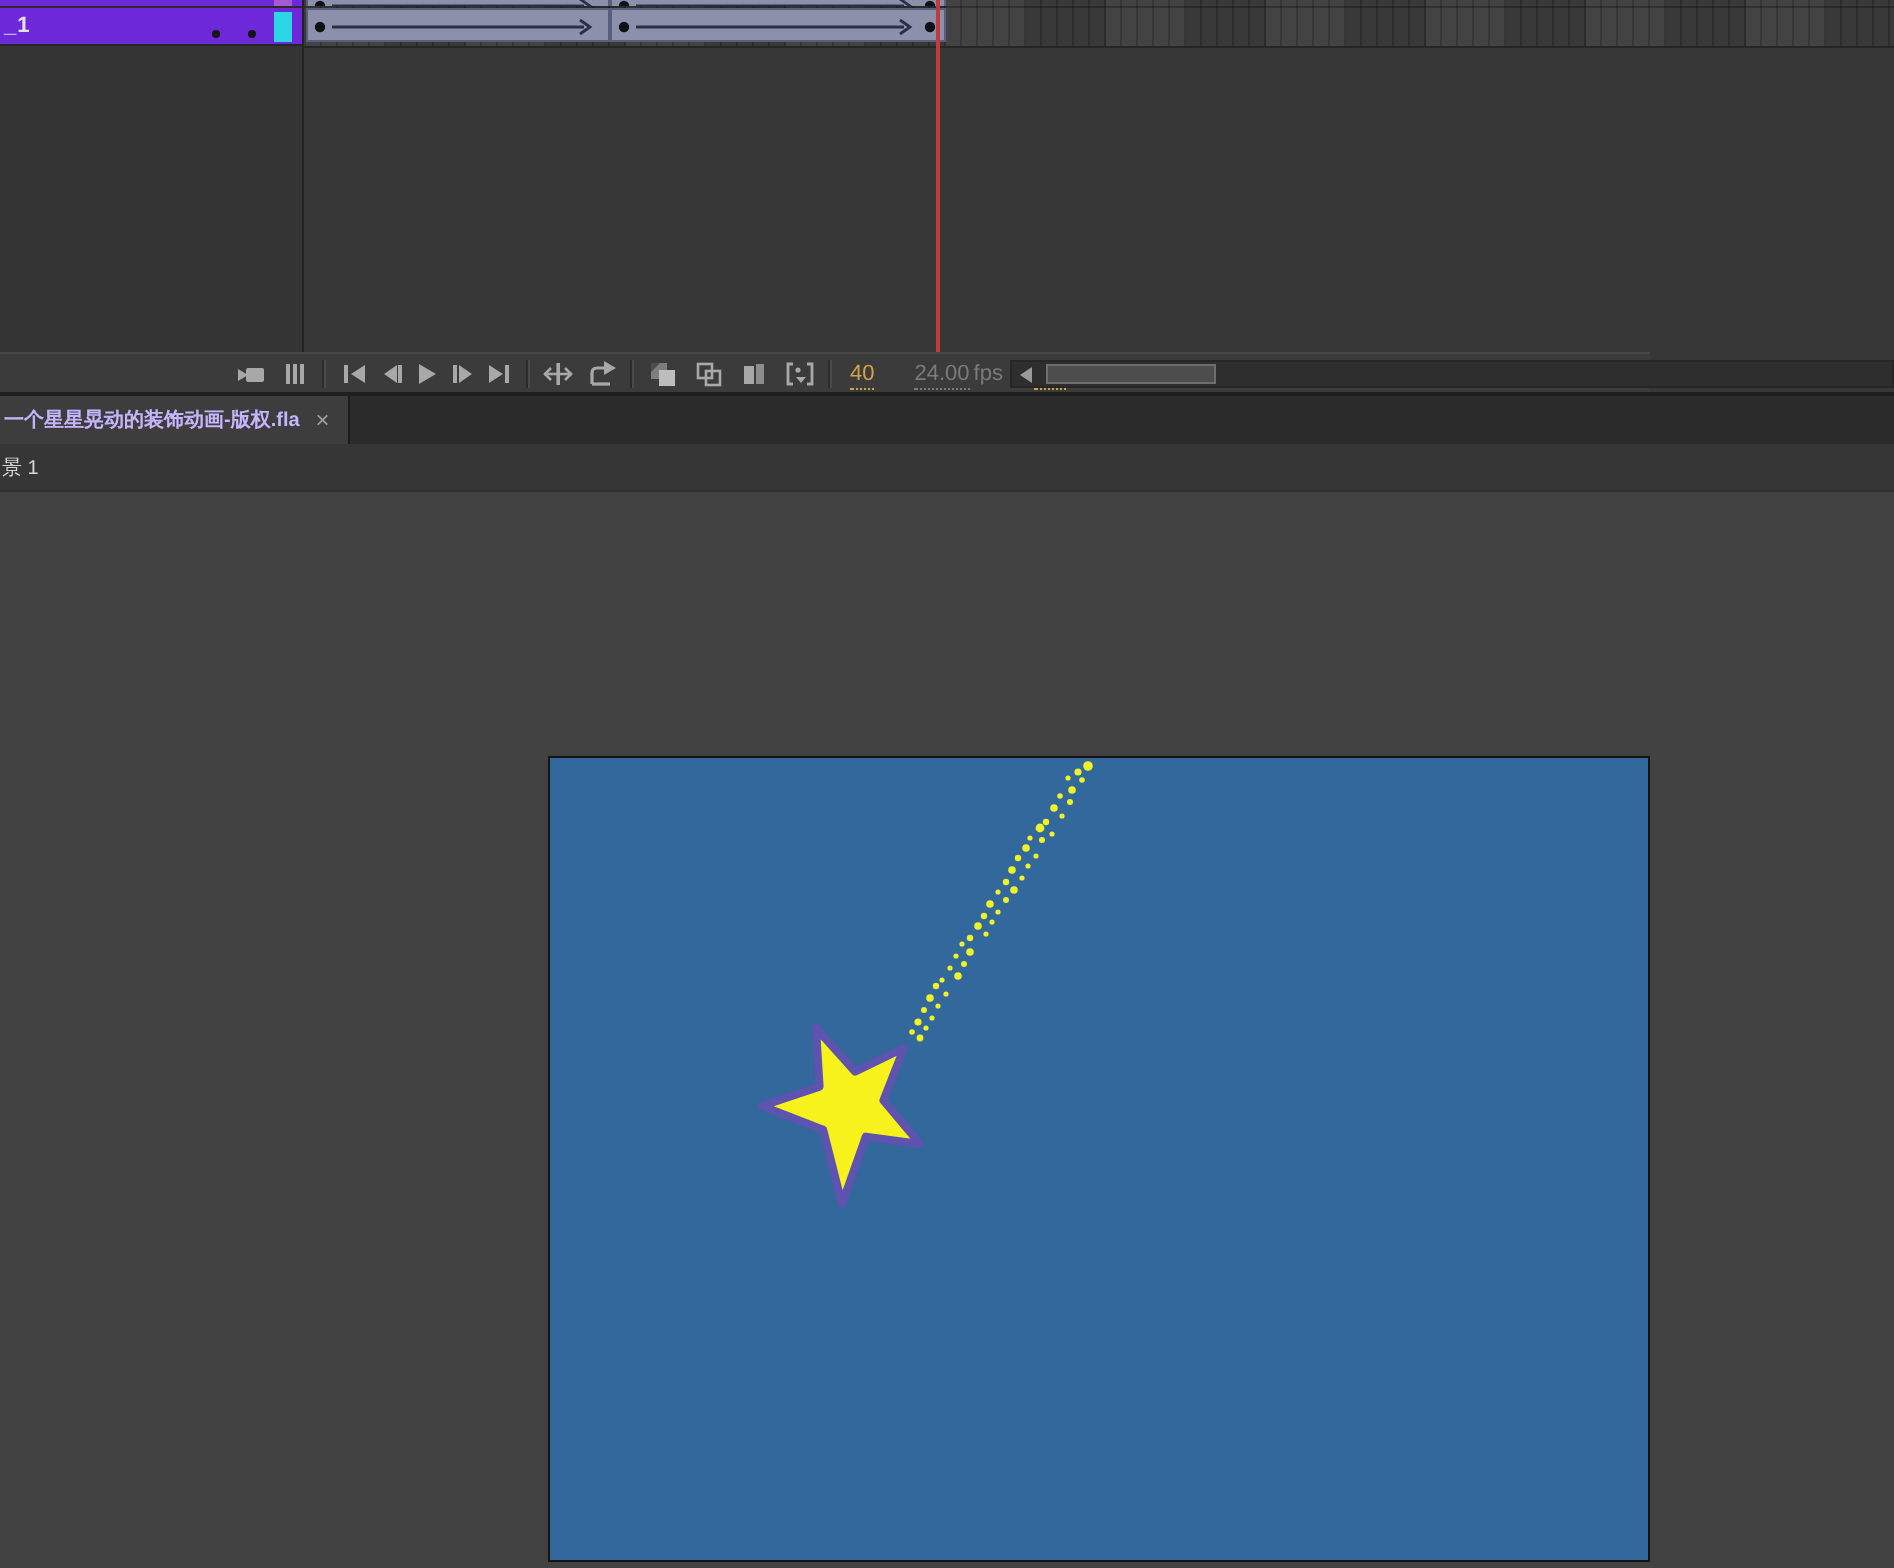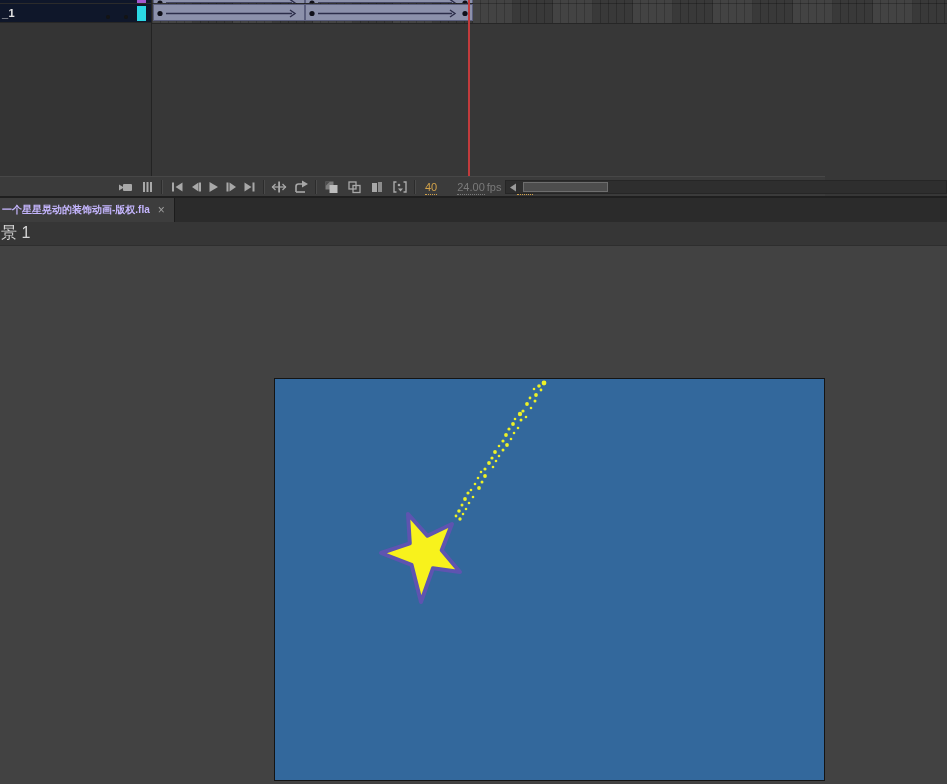--- a/index.html
+++ b/index.html
@@ -11,21 +11,21 @@
   
   #left-panel{left:0;top:0;width:151px;height:176px;background:#343434;border-right:1px solid #232323;}
   #frames-bg{left:152px;top:0;width:795px;height:176px;background:#373737;}
   #frames-grid{left:152px;top:0;width:795px;height:23px;background:
       repeating-linear-gradient(90deg, rgba(255,255,255,0.03) 0 40px, rgba(0,0,0,0.07) 40px 80px),
       repeating-linear-gradient(90deg, transparent 0 7px, rgba(0,0,0,0.22) 7px 8px),
       #3d3d3d;
       background-position:1px 0;border-bottom:1px solid #262626;}
   #frames-grid .rowline{position:absolute;left:0;top:3px;width:100%;height:1px;background:rgba(0,0,0,0.25);}
 
-  .layer-row{position:absolute;left:0;width:151px;background:#0f172a;font-weight:bold;}
+  .layer-row{position:absolute;left:0;width:151px;background:#6d28d9;font-weight:bold;}
   #layer-row-top{top:0;height:3px;border-bottom:1px solid #2b2b2b;}
   #layer-row-main{top:4px;height:18px;border-bottom:1px solid #262626;}
   .layer-name{position:absolute;left:2px;top:3px;font-size:11px;color:#e2e2e2;letter-spacing:0.5px;}
   .layer-dot{position:absolute;top:11px;width:4px;height:4px;border-radius:50%;background:#141414;}
   .swatch{position:absolute;left:137px;width:9px;}
   #swatch-main{top:2px;height:15px;background:var(--swatch-cyan);}
   #swatch-top{top:0;height:3px;background:var(--swatch-purple);}
 
   .row-frames{position:absolute;left:152px;width:795px;overflow:hidden;}
   #row-frames-top{top:0;height:3px;}
@@ -57,21 +57,21 @@
   
   #tab-bar{left:0;top:198px;width:947px;height:24px;background:#2b2b2b;}
   #doc-tab{position:absolute;left:-6px;top:0;height:24px;background:#3d3d3d;border-right:1px solid #1c1c1c;
            display:flex;align-items:center;padding:0 9px 0 8px;}
   #doc-tab .title{font-size:10px;color:#c4b5fd;white-space:nowrap;font-weight:bold;}
   #doc-tab .close{font-size:12px;color:#9f9f9f;margin-left:8px;}
 
   
   #edit-bar{left:0;top:222px;width:947px;height:24px;background:#363636;border-bottom:1px solid #2e2e2e;
             display:flex;align-items:center;box-sizing:border-box;}
-  #scene-label{font-size:16px;color:#d5d5d5;margin-left:1px;}
+  #scene-label{font-size:10px;color:#d5d5d5;margin-left:1px;}
 
   
   #canvas-area{left:0;top:246px;width:947px;height:538px;background:#424242;}
   #stage{position:absolute;left:274px;top:132px;width:549px;height:401px;background:var(--stage-blue);
          border:1px solid #141414;box-sizing:content-box;}
   #stage svg{position:absolute;left:0;top:0;}
 </style>
 </head>
 <body>
 

